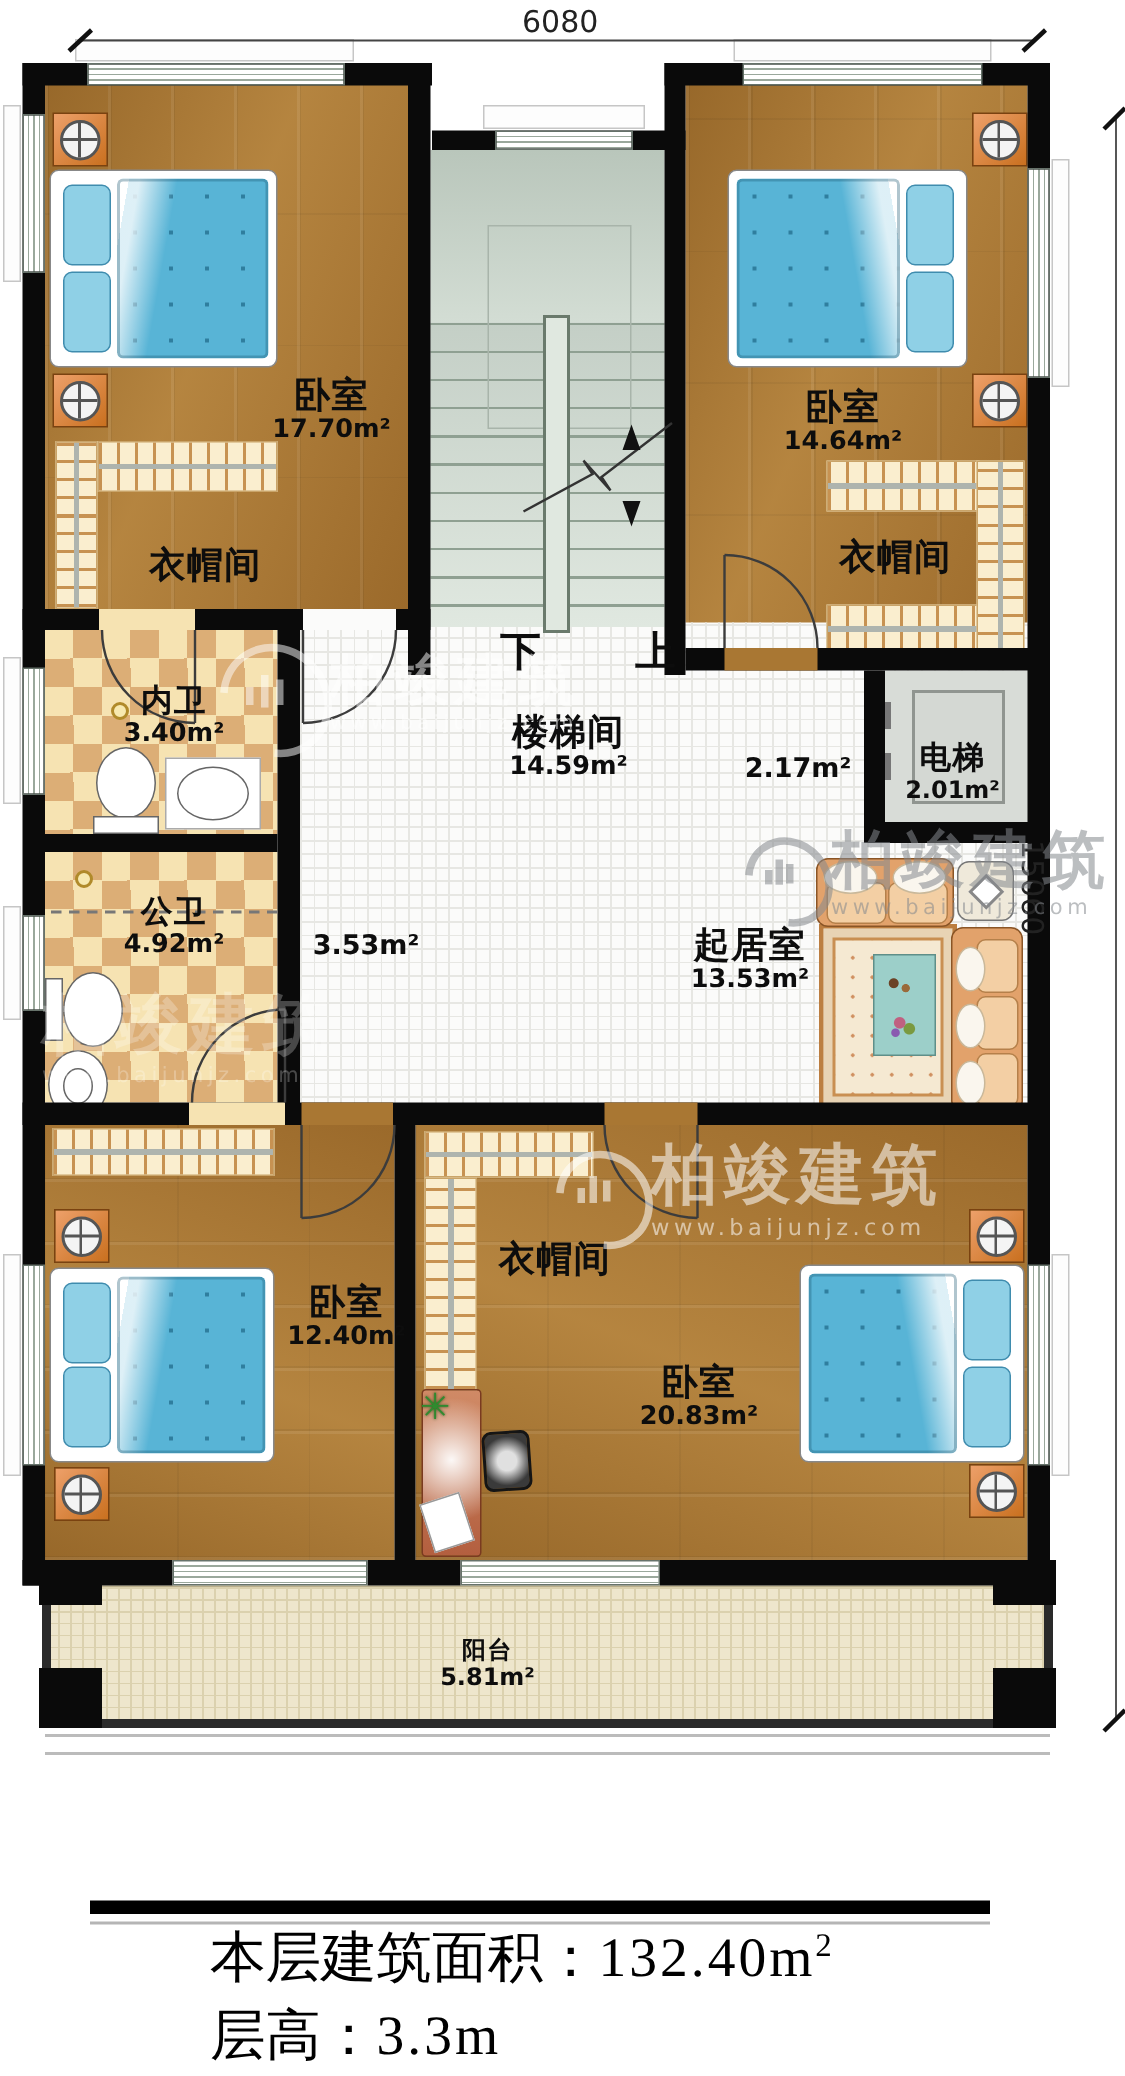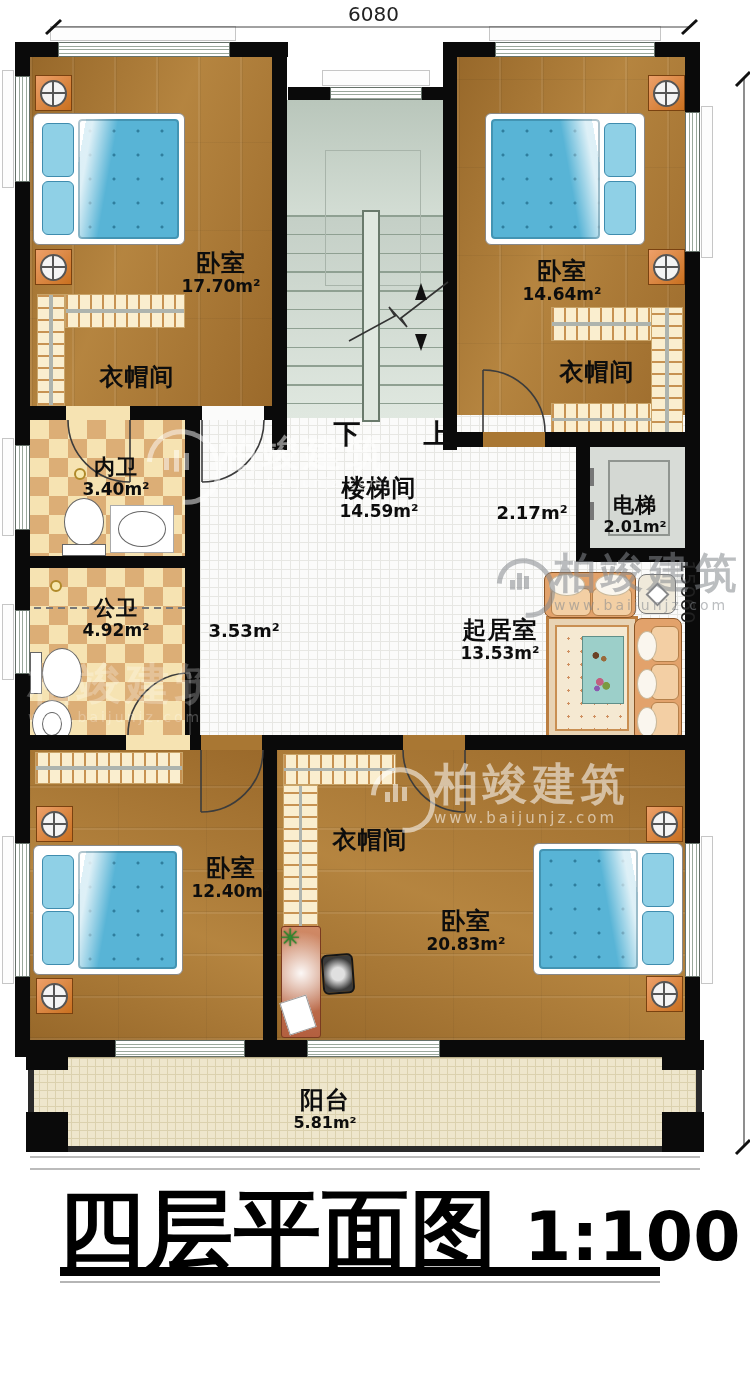--- a/index.html
+++ b/index.html
@@ -81,21 +81,21 @@
   .railc{background:#e0e8e0;border:2px solid #6a7a6c;z-index:11;}
   .landframe{border:1px solid #a8b4aa;z-index:11;}
   .lightdot{width:12px;height:12px;border-radius:50%;background:#f7e9b0;border:2px solid #b08a2a;z-index:12;}
   .post{background:#0a0a0a;z-index:22;}
   .rail{background:#2a2a2a;z-index:21;}
   
   .lbl{position:absolute;transform:translate(-50%,-50%);text-align:center;line-height:1.12;color:#0d0d0d;
        font-weight:700;z-index:35;white-space:nowrap;}
   .nm{font-size:24px;letter-spacing:1px;}
   .nm.sm{font-size:21px;}
-  .nm.xs{font-size:24px;}
+  .nm.xs{font-size:16px;}
   .ar{font-size:17px;}
   .ar.lone{font-size:18px;}
   .stairlbl{position:absolute;transform:translate(-50%,-50%);font-size:27px;font-weight:700;color:#0d0d0d;z-index:35;}
   .dimlbl{position:absolute;font-size:20px;color:#222;z-index:35;}
   
   .wm{position:absolute;display:flex;align-items:center;gap:10px;z-index:38;pointer-events:none;}
   .wm .brand{font-weight:700;letter-spacing:5px;line-height:1;}
   .wm .url{letter-spacing:3px;margin-top:3px;}
   .wmlogo{position:relative;flex:none;}
   .wmarc{width:100%;height:100%;border:5px solid currentColor;border-left-color:transparent;
@@ -409,19 +409,22 @@
       <div class="url" style="font-size:15px" actable="false">www.baijunjz.com</div>
     </div>
   </div>
   <div class="wm" style="left:28px;top:662px;color:#fff;opacity:.25">
     <div class="txt">
       <div class="brand" style="font-size:44px">柏竣建筑</div>
       <div class="url" style="font-size:14px">www.baijunjz.com</div>
     </div>
   </div>
 
-  <div class="titlewrap">
-    <span class="tmain">四层平面图</span><span class="tscale">1:100</span>
-  </div>
   <div class="uline1"></div>
   <div class="uline2"></div>
+  <div class="note" style="top:1280px">
+    <span>本层建筑面积：</span><span class="nvalue">132.40m</span><sup class="nsup">2</sup>
+  </div>
+  <div class="note" style="top:1332px">
+    <span>层高：</span><span class="nvalue">3.3m</span>
+  </div>
 
 </div>
 
 </body></html>

